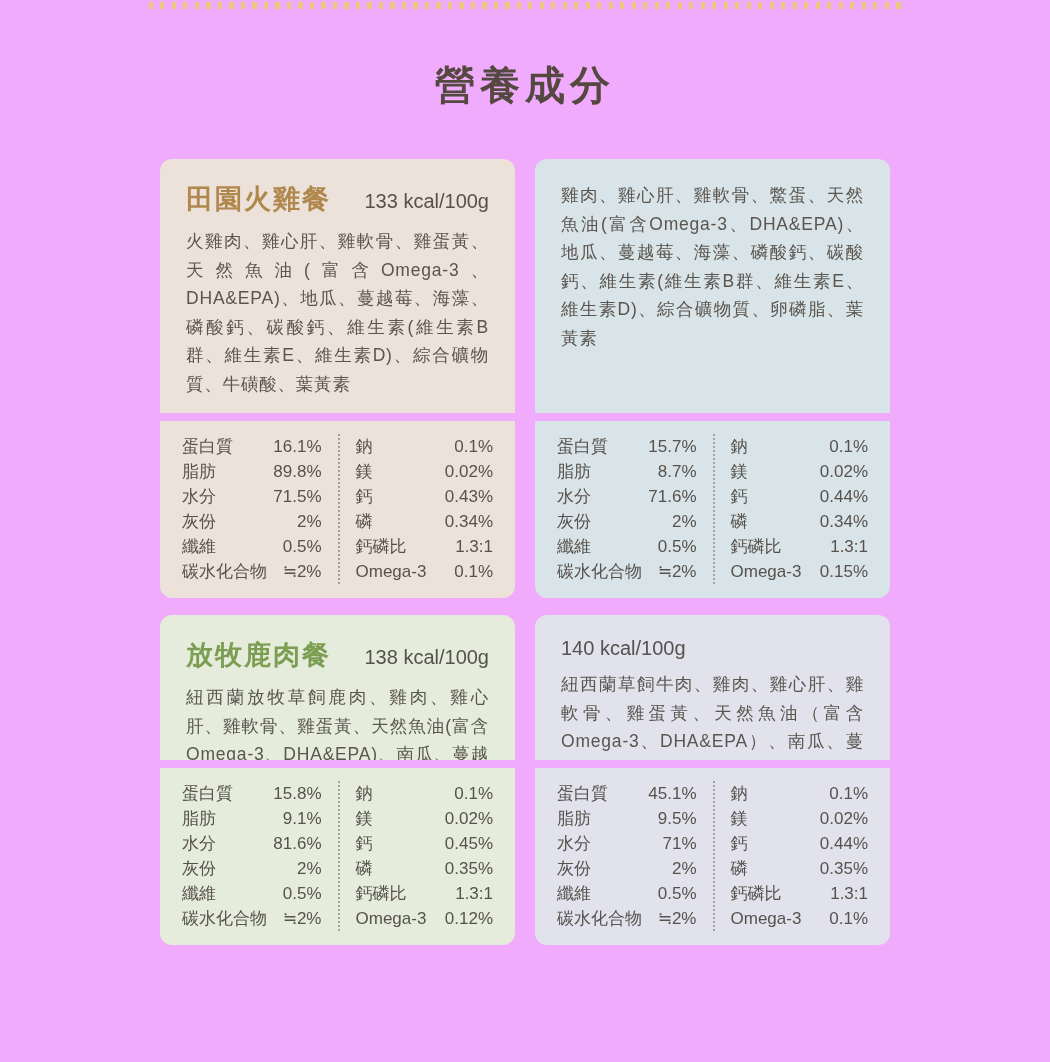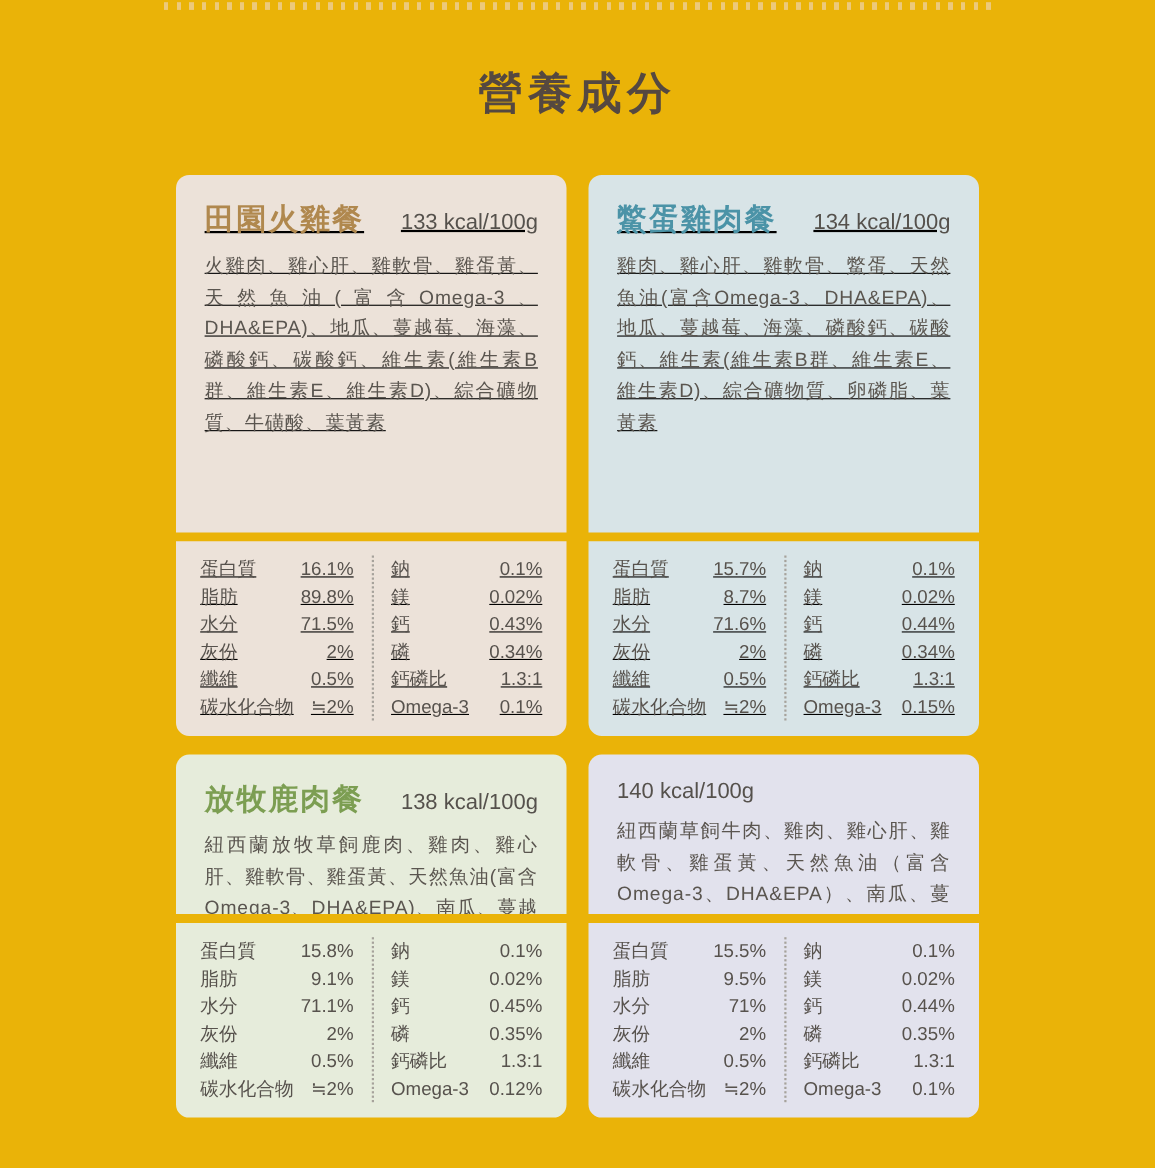--- a/index.html
+++ b/index.html
@@ -6,21 +6,21 @@
     margin: 0;
     padding: 0;
     background: #ffffff;
     font-family: "Liberation Sans", "DejaVu Sans", sans-serif;
   }
   .page {
     position: relative;
     width: 1050px;
     height: 1062px;
     margin: 0 auto;
-    background: #eab308;
+    background: #f0abfc;
     overflow: hidden;
   }
   .dots {
     width: 752px;
     height: 7px;
     margin: 2px auto 0;
     background: repeating-linear-gradient(to right, #ecc97c 0 4px, transparent 4px 11.5px);
   }
   .page-title {
     margin: 52px 0 0;
@@ -37,21 +37,21 @@
     display: grid;
     grid-template-columns: 1fr 1fr;
     column-gap: 20px;
     row-gap: 17px;
   }
   .card {
     display: flex;
     flex-direction: column;
     gap: 8px;
   }
-  .grid .card:nth-child(-n+2) { height: 510px; text-decoration: underline; }
+  .grid .card:nth-child(-n+2) { height: 439px; }
   .grid .card:nth-child(n+3)  { height: 330px; }
   .card-top {
     flex: 1 1 auto;
     background: var(--card-bg);
     border-radius: 12px 12px 0 0;
     padding: 22px 26px 0;
     box-sizing: border-box;
     overflow: hidden;
   }
   .card-head {
@@ -170,24 +170,20 @@
             <div class="nrow">
               <span class="nlabel">Omega-3</span>
               <span class="nvalue">0.1%</span>
             </div>
           </div>
     </div>
   </div>
 
   <div class="card" style="--card-bg: #d8e4e7; --card-accent: #4b93a7;">
     <div class="card-top">
-      <div class="card-head">
-        <span class="card-title">鱉蛋雞肉餐</span>
-        <span class="card-kcal">134 kcal/100g</span>
-      </div>
       <p class="ingredients">雞肉、雞心肝、雞軟骨、鱉蛋、天然魚油(富含Omega-3、DHA&amp;EPA)、地瓜、蔓越莓、海藻、磷酸鈣、碳酸鈣、維生素(維生素B群、維生素E、維生素D)、綜合礦物質、卵磷脂、葉黃素</p>
     </div>
     <div class="card-bottom">
       <div class="ncol ncol-left">
             <div class="nrow">
               <span class="nlabel">蛋白質</span>
               <span class="nvalue">15.7%</span>
             </div>
             <div class="nrow">
               <span class="nlabel">脂肪</span>
@@ -252,21 +248,21 @@
             <div class="nrow">
               <span class="nlabel">蛋白質</span>
               <span class="nvalue">15.8%</span>
             </div>
             <div class="nrow">
               <span class="nlabel">脂肪</span>
               <span class="nvalue">9.1%</span>
             </div>
             <div class="nrow">
               <span class="nlabel">水分</span>
-              <span class="nvalue">71.1%</span>
+              <span class="nvalue">81.6%</span>
             </div>
             <div class="nrow">
               <span class="nlabel">灰份</span>
               <span class="nvalue">2%</span>
             </div>
             <div class="nrow">
               <span class="nlabel">纖維</span>
               <span class="nvalue">0.5%</span>
             </div>
             <div class="nrow">
@@ -307,21 +303,21 @@
     <div class="card-top">
       <div class="card-head">
         <span class="card-kcal">140 kcal/100g</span>
       </div>
       <p class="ingredients">紐西蘭草飼牛肉、雞肉、雞心肝、雞軟骨、雞蛋黃、天然魚油（富含Omega-3、DHA&amp;EPA）、南瓜、蔓越莓、海藻、磷酸鈣、碳酸鈣、維生素（維生素B群、維生素E、維生素D）、綜合礦物質、β-1,3/1,6葡聚醣、葉黃素</p>
     </div>
     <div class="card-bottom">
       <div class="ncol ncol-left">
             <div class="nrow">
               <span class="nlabel">蛋白質</span>
-              <span class="nvalue">15.5%</span>
+              <span class="nvalue">45.1%</span>
             </div>
             <div class="nrow">
               <span class="nlabel">脂肪</span>
               <span class="nvalue">9.5%</span>
             </div>
             <div class="nrow">
               <span class="nlabel">水分</span>
               <span class="nvalue">71%</span>
             </div>
             <div class="nrow">

